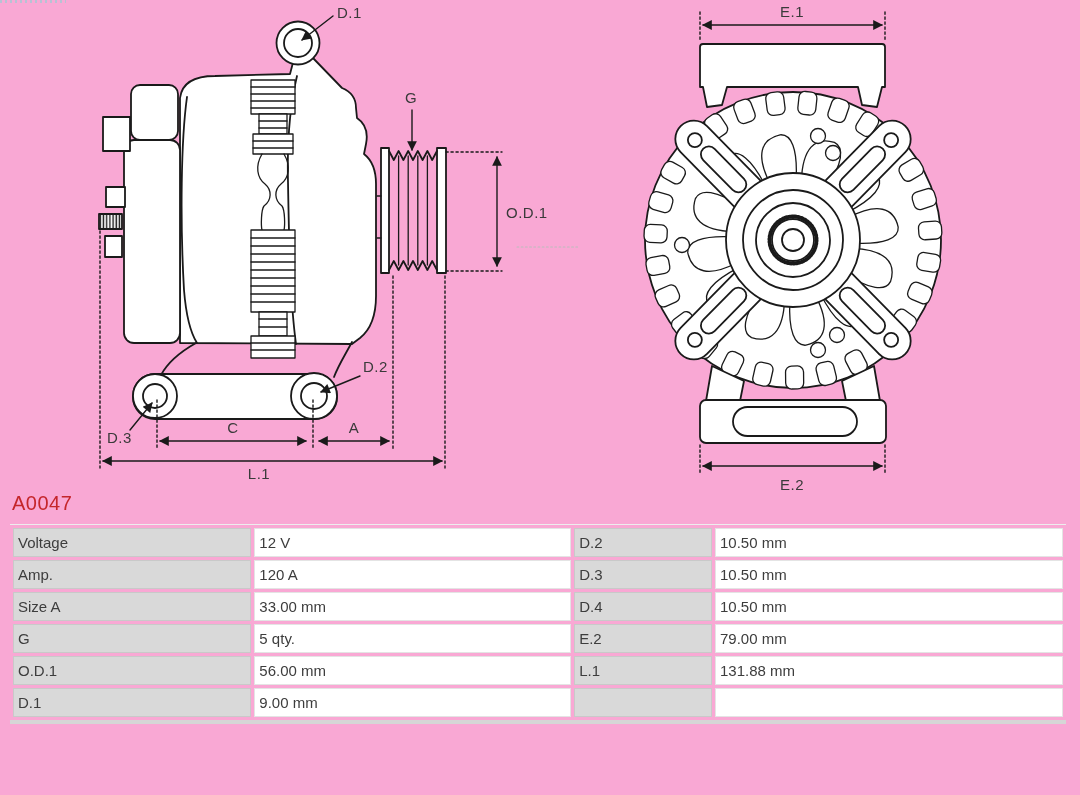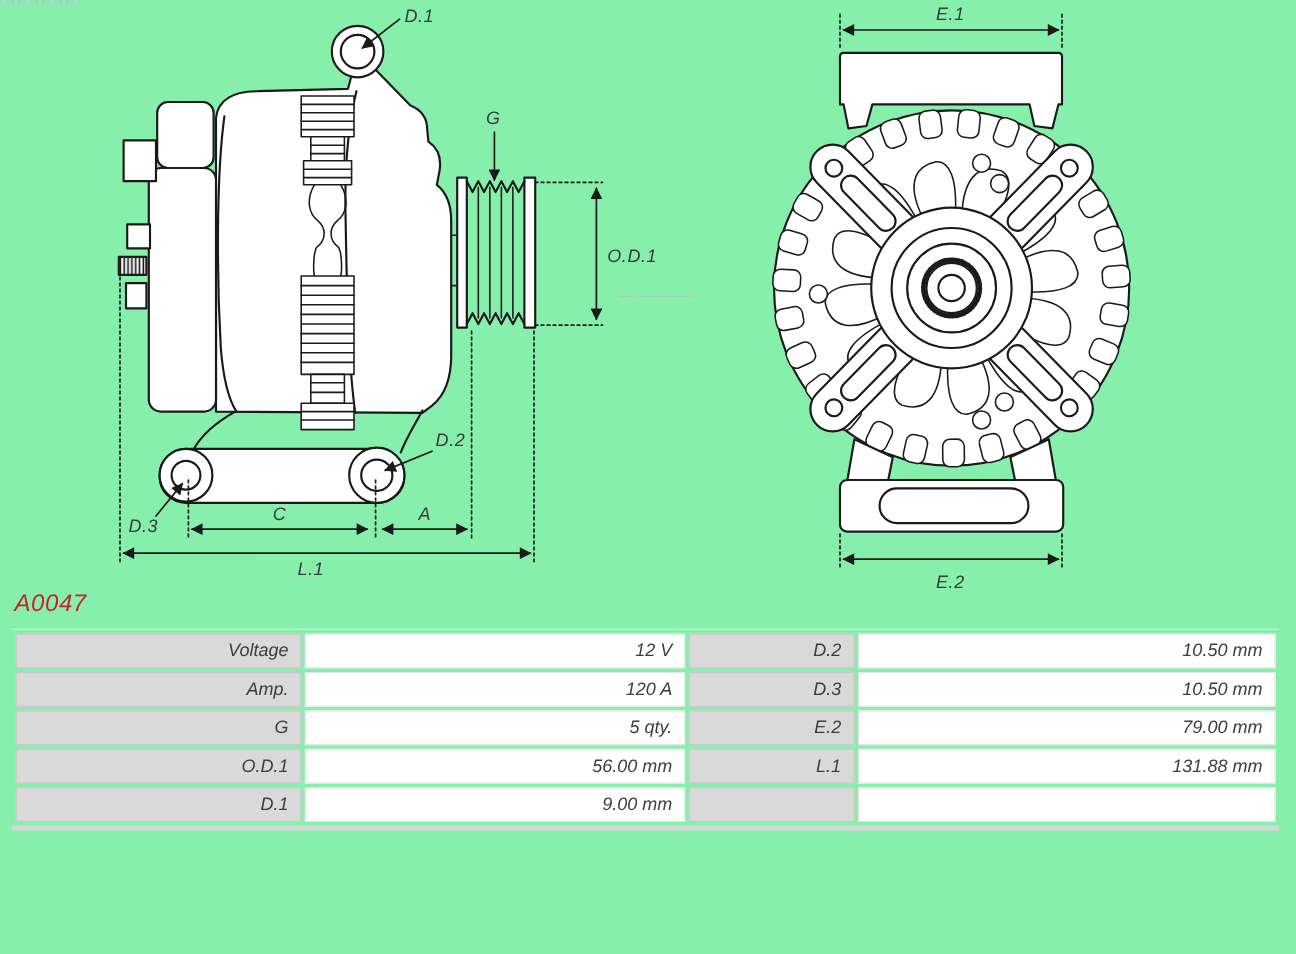--- a/index.html
+++ b/index.html
@@ -1,35 +1,35 @@
 <!DOCTYPE html>
 <html style="--accent-red: #c5262b; --label-bg: #d9d9d9; --line: #1a1a1a;"><head>
 <meta charset="utf-8">
 <style>
   html,body{margin:0;padding:0;background:#fff;}
-  .stage{position:relative;width:1080px;height:795px;background:#86efac;overflow:hidden;
-         font-family:"Liberation Sans",sans-serif;font-style:italic;}
+  .stage{position:relative;width:1080px;height:795px;background:#f9a8d4;overflow:hidden;
+         font-family:"Liberation Sans",sans-serif;}
   .wm-dots{position:absolute;left:0;top:0;width:66px;height:3px;
            background:repeating-linear-gradient(90deg,#b7c2d4 0 2px,transparent 2px 5px);}
   #drawing{position:absolute;left:0;top:0;}
   #drawing .draw{stroke:var(--line,#1a1a1a);fill:none;stroke-width:1.8;
                  stroke-linecap:round;stroke-linejoin:round;}
   #drawing .wfill{fill:#fff;}
   #drawing .thin{stroke-width:1.3;}
   #drawing .dim{stroke-width:1.4;}
   #drawing .dot{stroke-dasharray:2.2 2.8;stroke-width:1.4;}
   #drawing .faint{stroke:#bcbcbc;stroke-dasharray:1.8 2.4;stroke-width:1.1;}
   #drawing text{fill:#3a3a3a;font-family:"Liberation Sans",sans-serif;font-size:15px;
                 stroke:none;letter-spacing:.5px;}
   .part-number{position:absolute;left:12px;top:492px;font-size:20px;
                color:var(--accent-red,#c5262b);letter-spacing:.5px;}
   .table-wrap{position:absolute;left:10px;top:524px;width:1056px;
               border-top:1px solid #ededed;border-bottom:4px solid #d6d6d6;}
   table.spec{border-collapse:separate;border-spacing:3px;width:1056px;table-layout:fixed;}
-  table.spec td{height:27px;font-size:15px;color:#3d3d3d;text-align:right;
+  table.spec td{height:27px;font-size:15px;color:#3d3d3d;
                 padding:0 10px 0 4px;overflow:hidden;white-space:nowrap;}
   td.lbl{background:var(--label-bg,#d9d9d9);border:1px solid #c9c9c9;}
   td.val{background:#fff;border:1px solid #e4e4e4;}
   col.c1{width:237px;} col.c2{width:315px;} col.c3{width:137px;} col.c4{width:346px;}
 </style>
 </head>
 <body>
 
 <div class="stage">
   <div class="wm-dots"></div>
@@ -250,20 +250,26 @@
           <td class="lbl">D.2</td>
           <td class="val">10.50 mm</td>
         </tr>
         <tr>
           <td class="lbl">Amp.</td>
           <td class="val">120 A</td>
           <td class="lbl">D.3</td>
           <td class="val">10.50 mm</td>
         </tr>
         <tr>
+          <td class="lbl">Size A</td>
+          <td class="val">33.00 mm</td>
+          <td class="lbl">D.4</td>
+          <td class="val">10.50 mm</td>
+        </tr>
+        <tr>
           <td class="lbl">G</td>
           <td class="val">5 qty.</td>
           <td class="lbl">E.2</td>
           <td class="val">79.00 mm</td>
         </tr>
         <tr>
           <td class="lbl">O.D.1</td>
           <td class="val">56.00 mm</td>
           <td class="lbl">L.1</td>
           <td class="val">131.88 mm</td>

